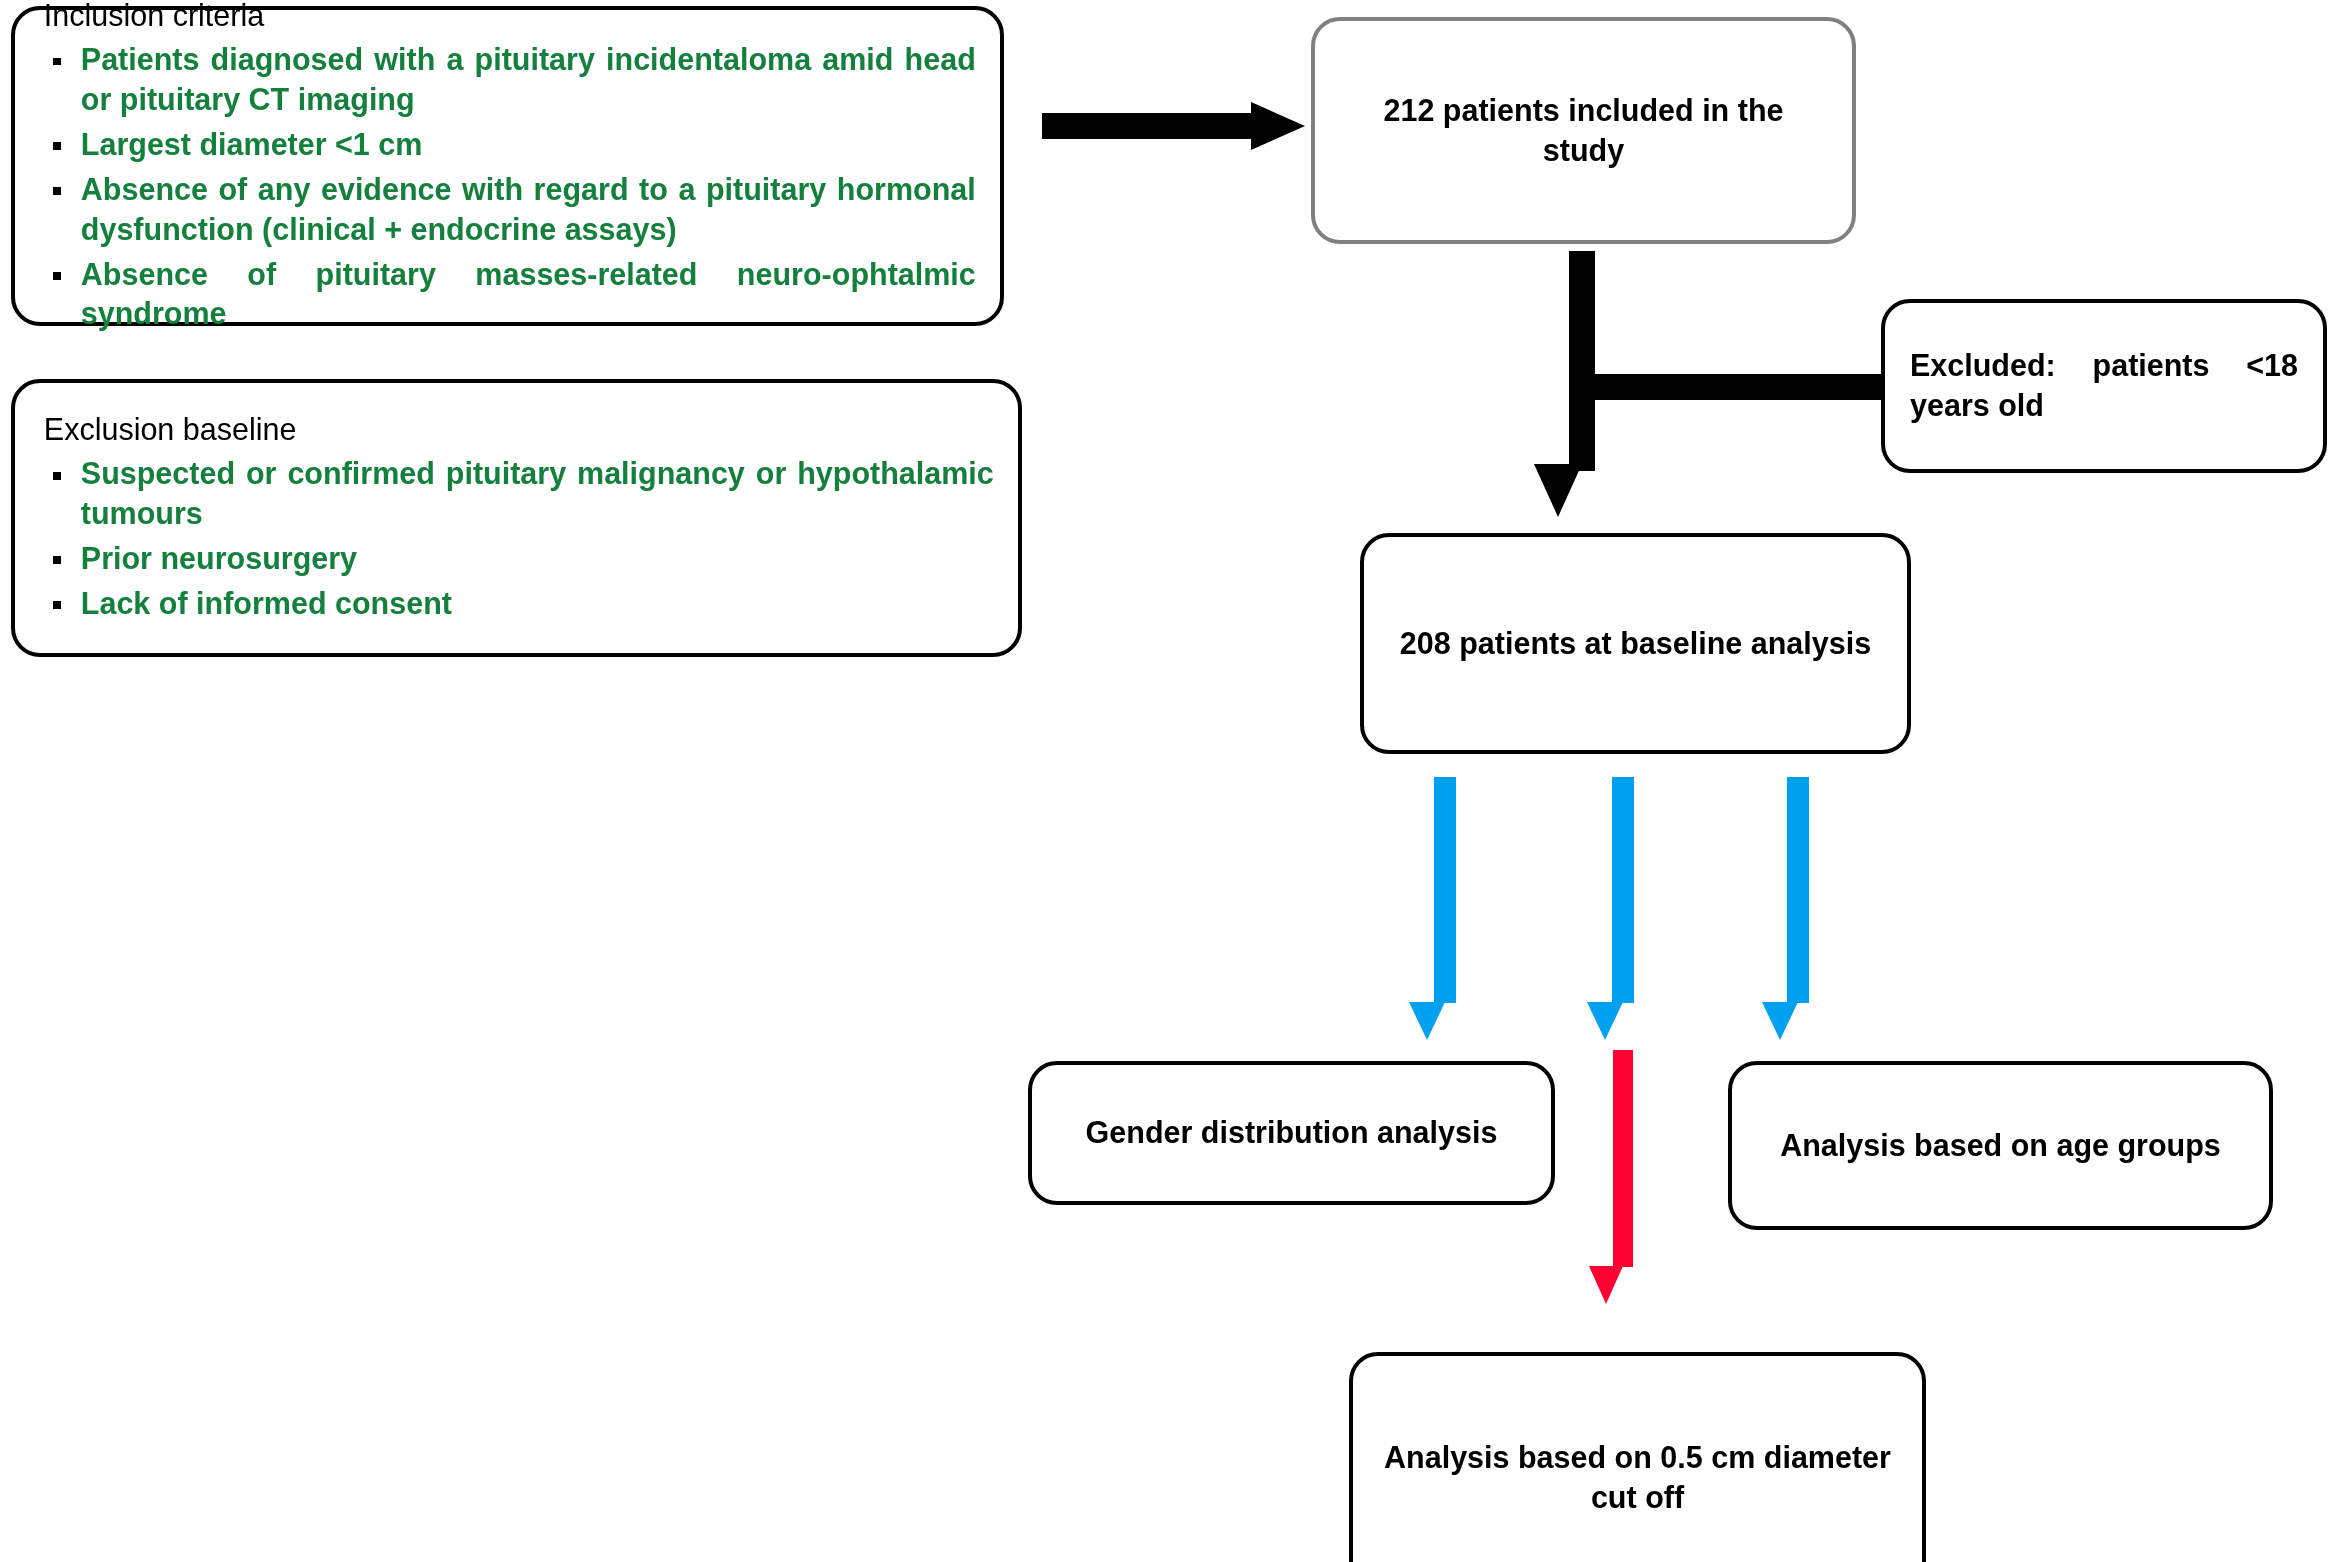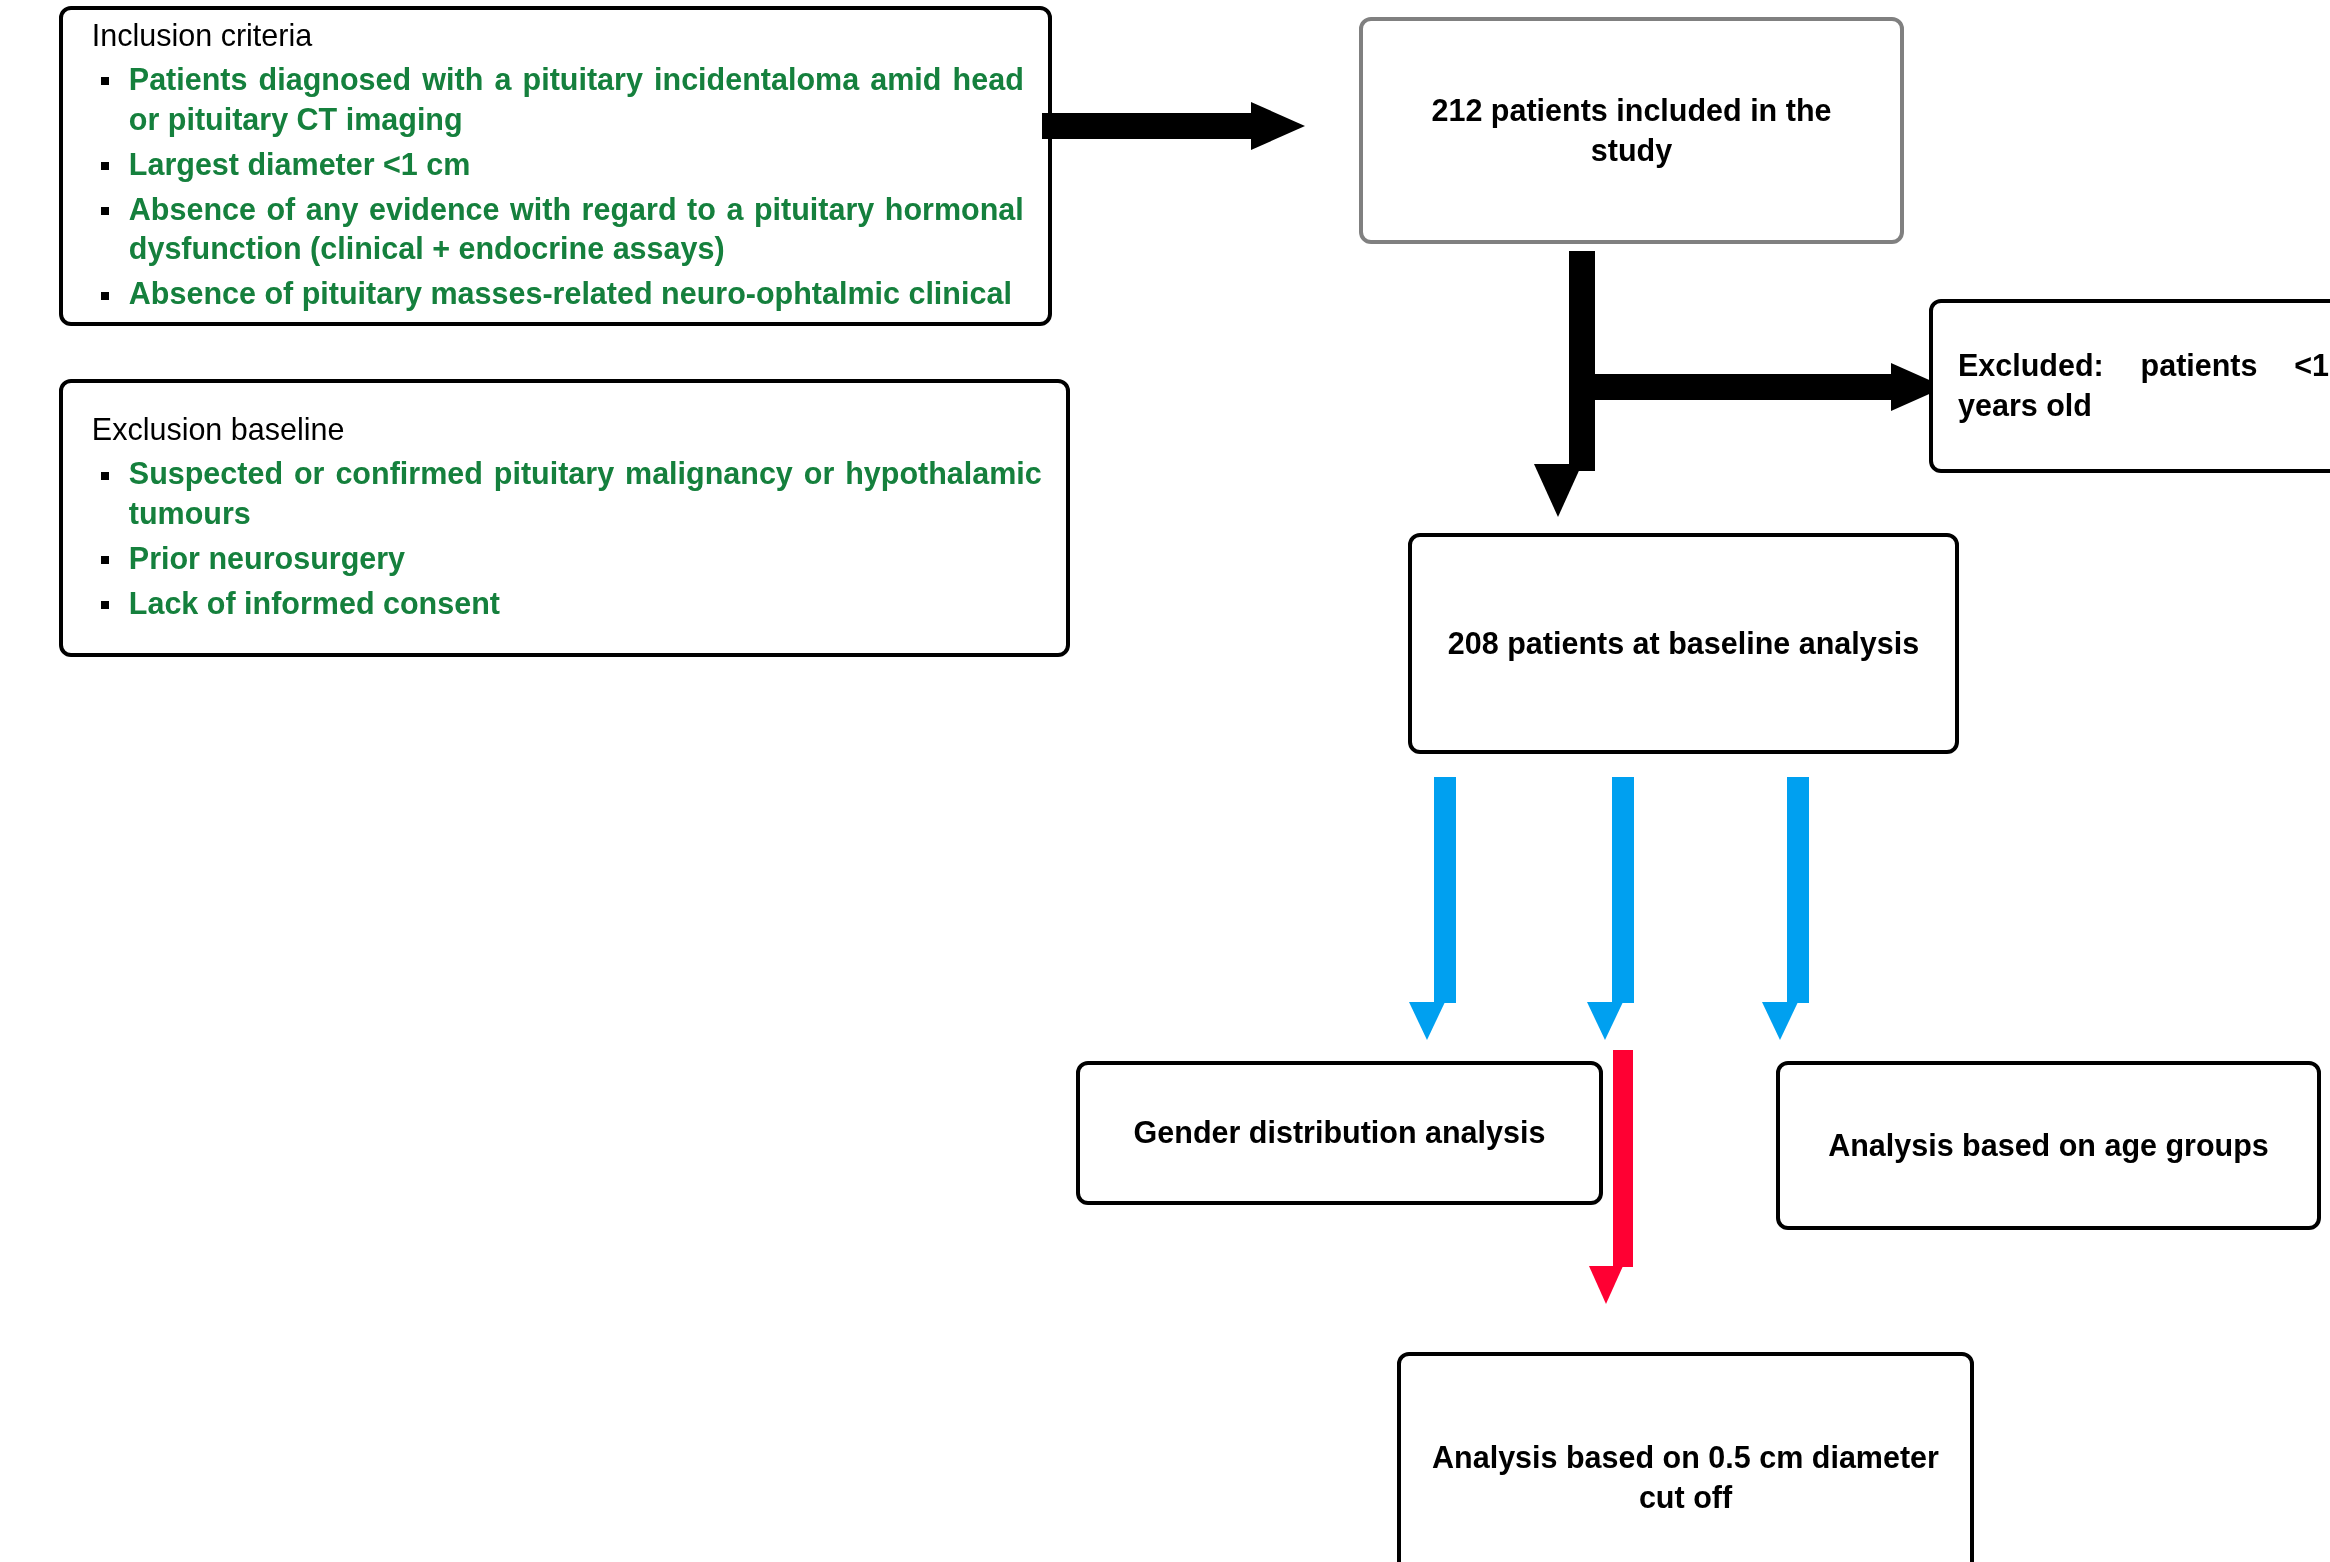--- a/index.html
+++ b/index.html
@@ -15,25 +15,24 @@
     width: 2330px;
     height: 1562px;
     background: #ffffff;
     overflow: hidden;
   }
   .node {
     position: absolute;
     box-sizing: border-box;
     background: #ffffff;
     border: 4.2px solid #000000;
-    border-radius: 12px;
+    border-radius: 29px;
     display: flex;
     flex-direction: column;
     justify-content: center;
-    margin-left: 48px;
   }
   .node.gray-border {
     border-color: #808080;
   }
   .node.centered {
     align-items: center;
     text-align: center;
   }
   .criteria-title {
     font-size: 30.5px;
@@ -112,21 +111,21 @@
 <body>
 
 <div id="canvas">
 
   <div class="node" style="left:10.8px; top:6px; width:993px; height:320px;">
     <div class="criteria-title">Inclusion criteria</div>
     <ul class="criteria-list">
       <li>Patients diagnosed with a pituitary incidentaloma amid head or pituitary  CT imaging</li>
       <li>Largest diameter &lt;1 cm</li>
       <li>Absence of any evidence with regard to a pituitary hormonal dysfunction (clinical + endocrine assays)</li>
-      <li>Absence of pituitary masses-related neuro-ophtalmic clinical</li>
+      <li>Absence of pituitary masses-related neuro-ophtalmic syndrome</li>
     </ul>
   </div>
 
   <div class="node" style="left:10.8px; top:379px; width:1011px; height:278px;">
     <div class="criteria-title">Exclusion baseline</div>
     <ul class="criteria-list">
       <li>Suspected or confirmed   pituitary malignancy or hypothalamic tumours</li>
       <li>Prior neurosurgery</li>
       <li>Lack of informed consent</li>
     </ul>

